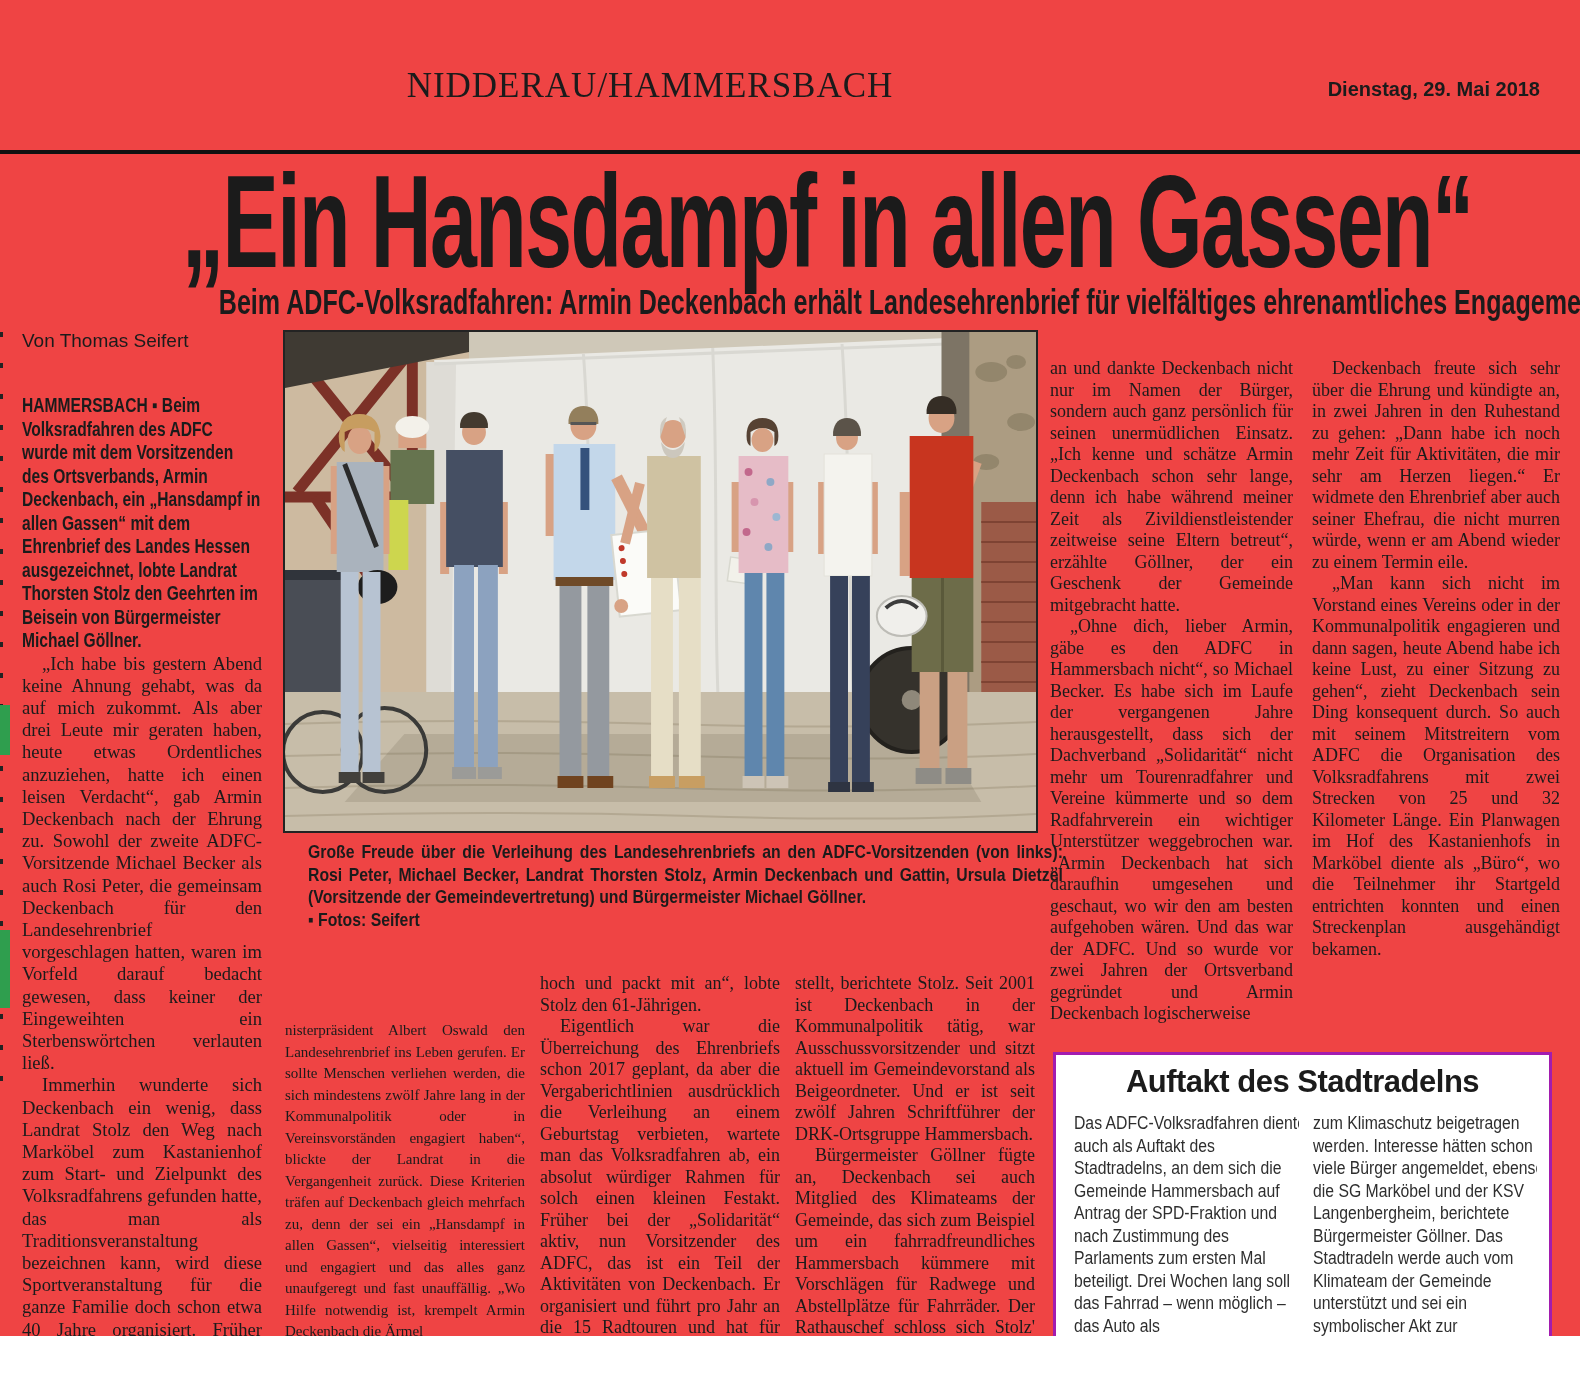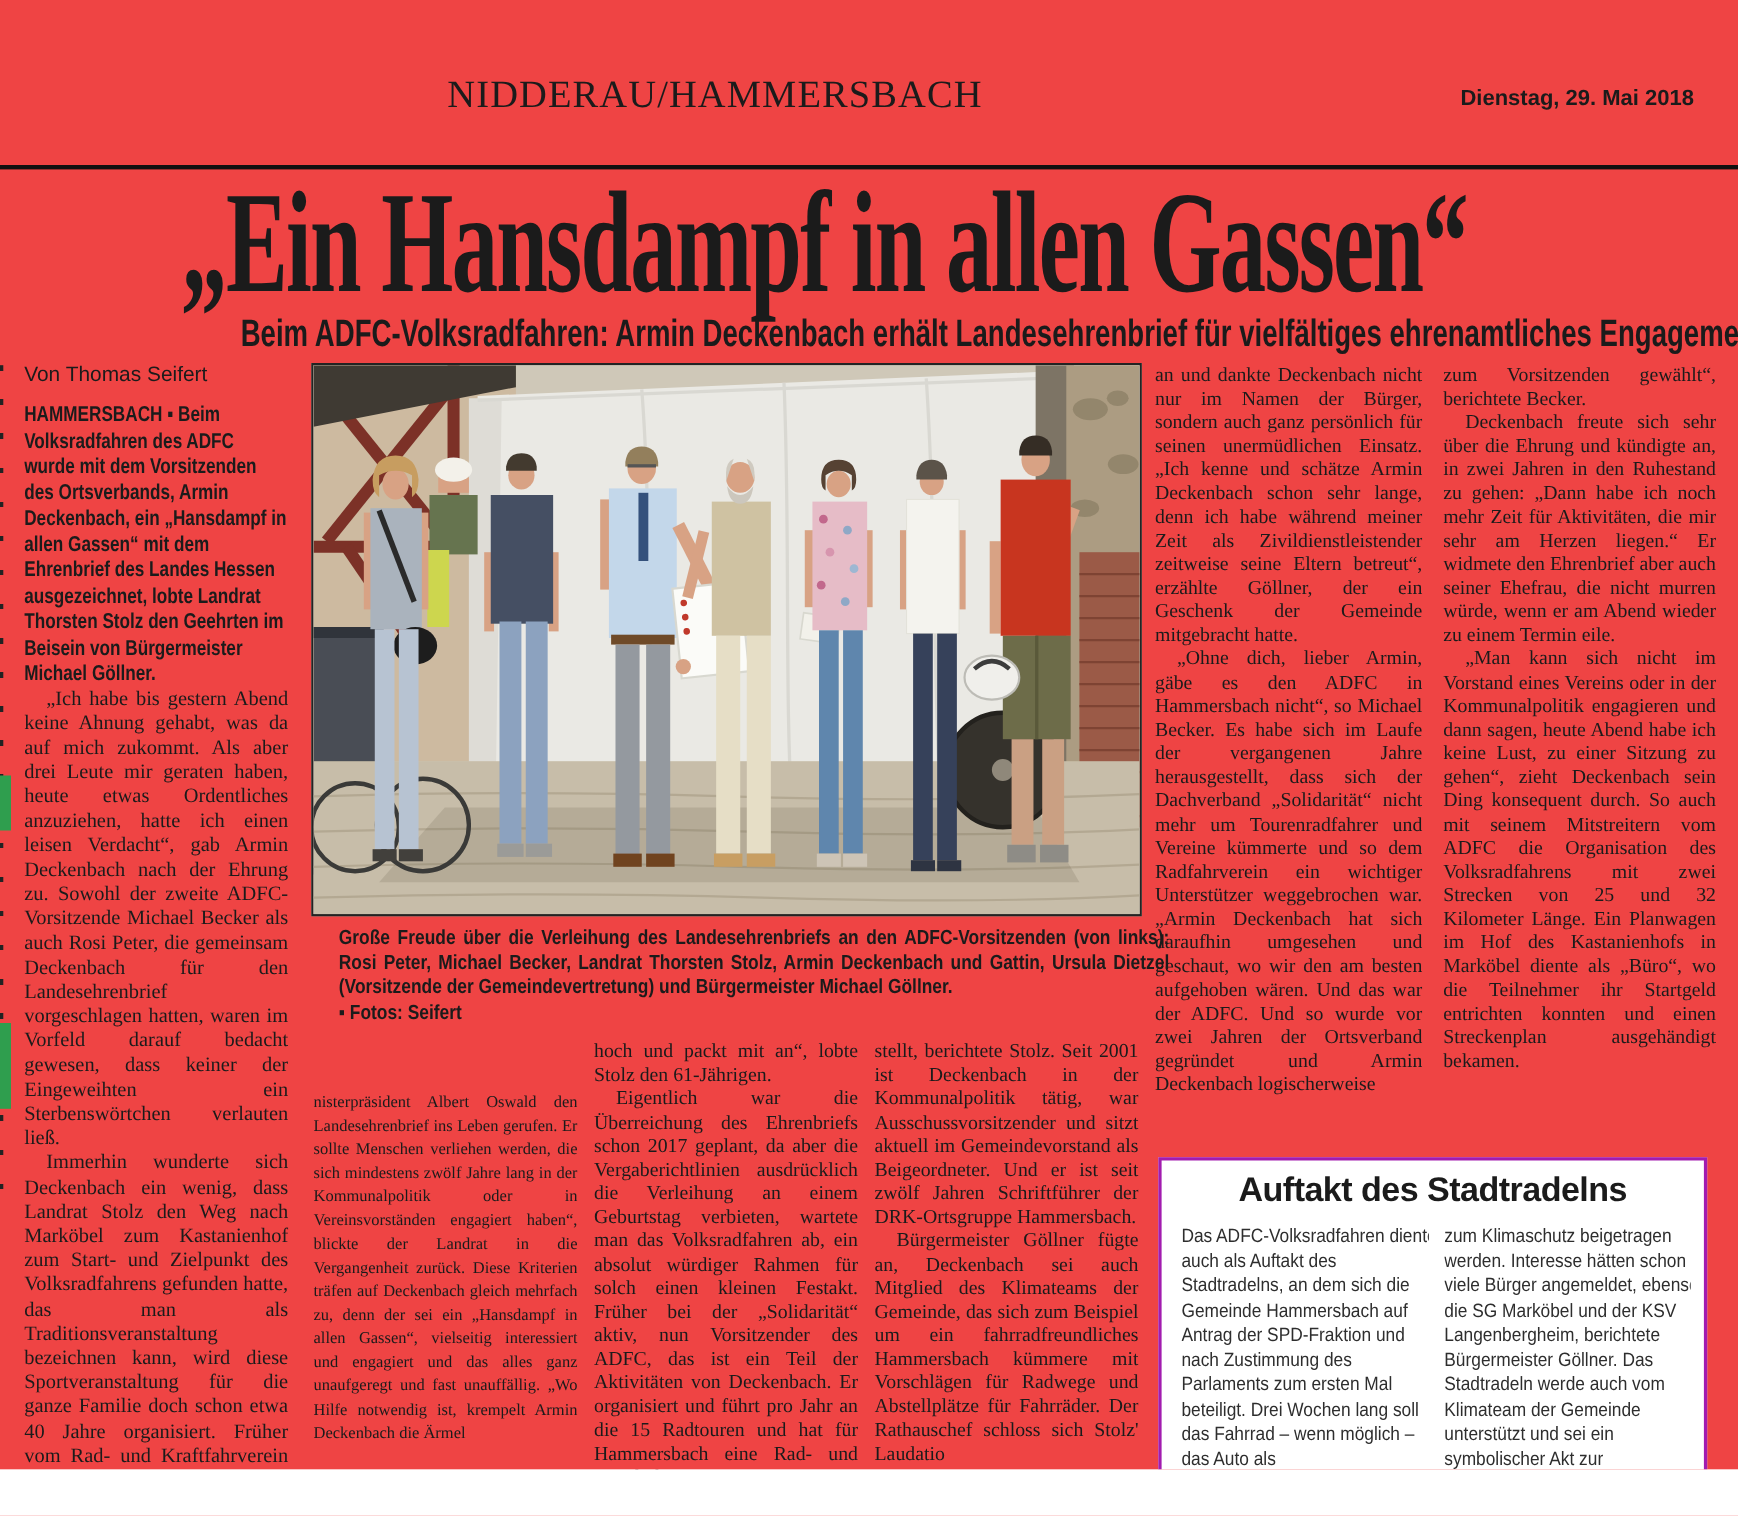--- a/index.html
+++ b/index.html
@@ -14,33 +14,33 @@
   .green-bar.b{top:930px;height:78px;}
 
   
   .kicker{position:absolute;left:390px;top:66px;width:520px;text-align:center;
     font-family:"Liberation Serif",serif;font-size:35px;letter-spacing:1px;}
   .edition-date{position:absolute;right:40px;top:78px;
     font-family:"Liberation Sans",sans-serif;font-weight:bold;font-size:20px;}
   .rule{position:absolute;left:0;top:150px;width:1580px;height:4px;background:#111;}
 
   .headline{position:absolute;left:0;top:156px;width:1580px;text-align:left;
-    font-family:Liberation Serif, serif;font-weight:bold;font-size:108px;
+    font-family:Liberation Sans, sans-serif;font-weight:bold;font-size:108px;
     line-height:1;white-space:nowrap;}
   .headline .squeeze{display:inline-block;transform:scale(0.78,1.22);
     transform-origin:center top;letter-spacing:-2px;}
   .subhead{position:absolute;left:0;top:283px;width:1580px;text-align:center;
     font-family:"Liberation Sans",sans-serif;font-weight:bold;font-size:33px;white-space:nowrap;}
   .subhead .squeeze{display:inline-block;transform:scale(0.76,1.05);transform-origin:center top;}
 
   .byline{position:absolute;left:22px;top:330px;
     font-family:"Liberation Sans",sans-serif;font-weight:normal;font-size:19px;}
 
   
-  .col{position:absolute;text-align:justify;overflow:hidden;}
+  .col{position:absolute;text-align:justify;overflow:hidden;margin-top:28px;}
   .col p{margin:0;hyphens:auto;}
   .col p.ind{text-indent:20px;}
   .col1{left:22px;top:366px;width:240px;height:1000px;font-size:18.6px;line-height:22.2px;}
   .lead{width:300px;transform:scale(0.8,1);transform-origin:0 0;
     font-family:"Liberation Sans",sans-serif;font-weight:bold;
     font-size:19.5px;line-height:23.5px;text-align:left;margin-bottom:40px;hyphens:auto;}
   .col2{left:285px;top:992px;width:240px;height:433px;font-size:15px;line-height:21.5px;}
   .col3{left:540px;top:945px;width:240px;height:433px;font-size:18px;line-height:21.5px;}
   .col4{left:795px;top:945px;width:240px;height:433px;font-size:18px;line-height:21.5px;}
   .col5{left:1050px;top:330px;width:243px;height:700px;font-size:18px;line-height:21.5px;}
@@ -286,21 +286,20 @@
   <div class="col col4">
     <p>stellt, berichtete Stolz. Seit 2001 ist Deckenbach in der Kommunalpolitik tätig, war Ausschussvorsitzender und sitzt aktuell im Gemeindevorstand als Beigeordneter. Und er ist seit zwölf Jahren Schriftführer der DRK-Ortsgruppe Hammersbach.</p>
     <p class="ind">Bürgermeister Göllner fügte an, Deckenbach sei auch Mitglied des Klimateams der Gemeinde, das sich zum Beispiel um ein fahrradfreundliches Hammersbach kümmere mit Vorschlägen für Radwege und Abstellplätze für Fahrräder. Der Rathauschef schloss sich Stolz' Laudatio</p>
   </div>
 
   <div class="col col5">
     <p>an und dankte Deckenbach nicht nur im Namen der Bürger, sondern auch ganz persönlich für seinen unermüdlichen Einsatz. „Ich kenne und schätze Armin Deckenbach schon sehr lange, denn ich habe während meiner Zeit als Zivildienstleistender zeitweise seine Eltern betreut“, erzählte Göllner, der ein Geschenk der Gemeinde mitgebracht hatte.</p>
     <p class="ind">„Ohne dich, lieber Armin, gäbe es den ADFC in Hammersbach nicht“, so Michael Becker. Es habe sich im Laufe der vergangenen Jahre herausgestellt, dass sich der Dachverband „Solidarität“ nicht mehr um Tourenradfahrer und Vereine kümmerte und so dem Radfahrverein ein wichtiger Unterstützer weggebrochen war. „Armin Deckenbach hat sich daraufhin umgesehen und geschaut, wo wir den am besten aufgehoben wären. Und das war der ADFC. Und so wurde vor zwei Jahren der Ortsverband gegründet und Armin Deckenbach logischerweise</p>
   </div>
   <div class="col col6">
-    <p>zum Vorsitzenden gewählt“, berichtete Becker.</p>
     <p class="ind">Deckenbach freute sich sehr über die Ehrung und kündigte an, in zwei Jahren in den Ruhestand zu gehen: „Dann habe ich noch mehr Zeit für Aktivitäten, die mir sehr am Herzen liegen.“ Er widmete den Ehrenbrief aber auch seiner Ehefrau, die nicht murren würde, wenn er am Abend wieder zu einem Termin eile.</p>
     <p class="ind">„Man kann sich nicht im Vorstand eines Vereins oder in der Kommunalpolitik engagieren und dann sagen, heute Abend habe ich keine Lust, zu einer Sitzung zu gehen“, zieht Deckenbach sein Ding konsequent durch. So auch mit seinem Mitstreitern vom ADFC die Organisation des Volksradfahrens mit zwei Strecken von 25 und 32 Kilometer Länge. Ein Planwagen im Hof des Kastanienhofs in Marköbel diente als „Büro“, wo die Teilnehmer ihr Startgeld entrichten konnten und einen Streckenplan ausgehändigt bekamen.</p>
   </div>
 
   <div class="infobox">
     <div class="infobox-title">Auftakt des Stadtradelns</div>
     <div class="infobox-cols">
       <div class="bcol">
         <div class="bcol-inner">Das ADFC-Volksradfahren diente auch als Auftakt des Stadtradelns, an dem sich die Gemeinde Hammersbach auf Antrag der SPD-Fraktion und nach Zustimmung des Parlaments zum ersten Mal beteiligt. Drei Wochen lang soll das Fahrrad – wenn möglich – das Auto als Fortbewegungsmittel ersetzen und so</div>
       </div>

